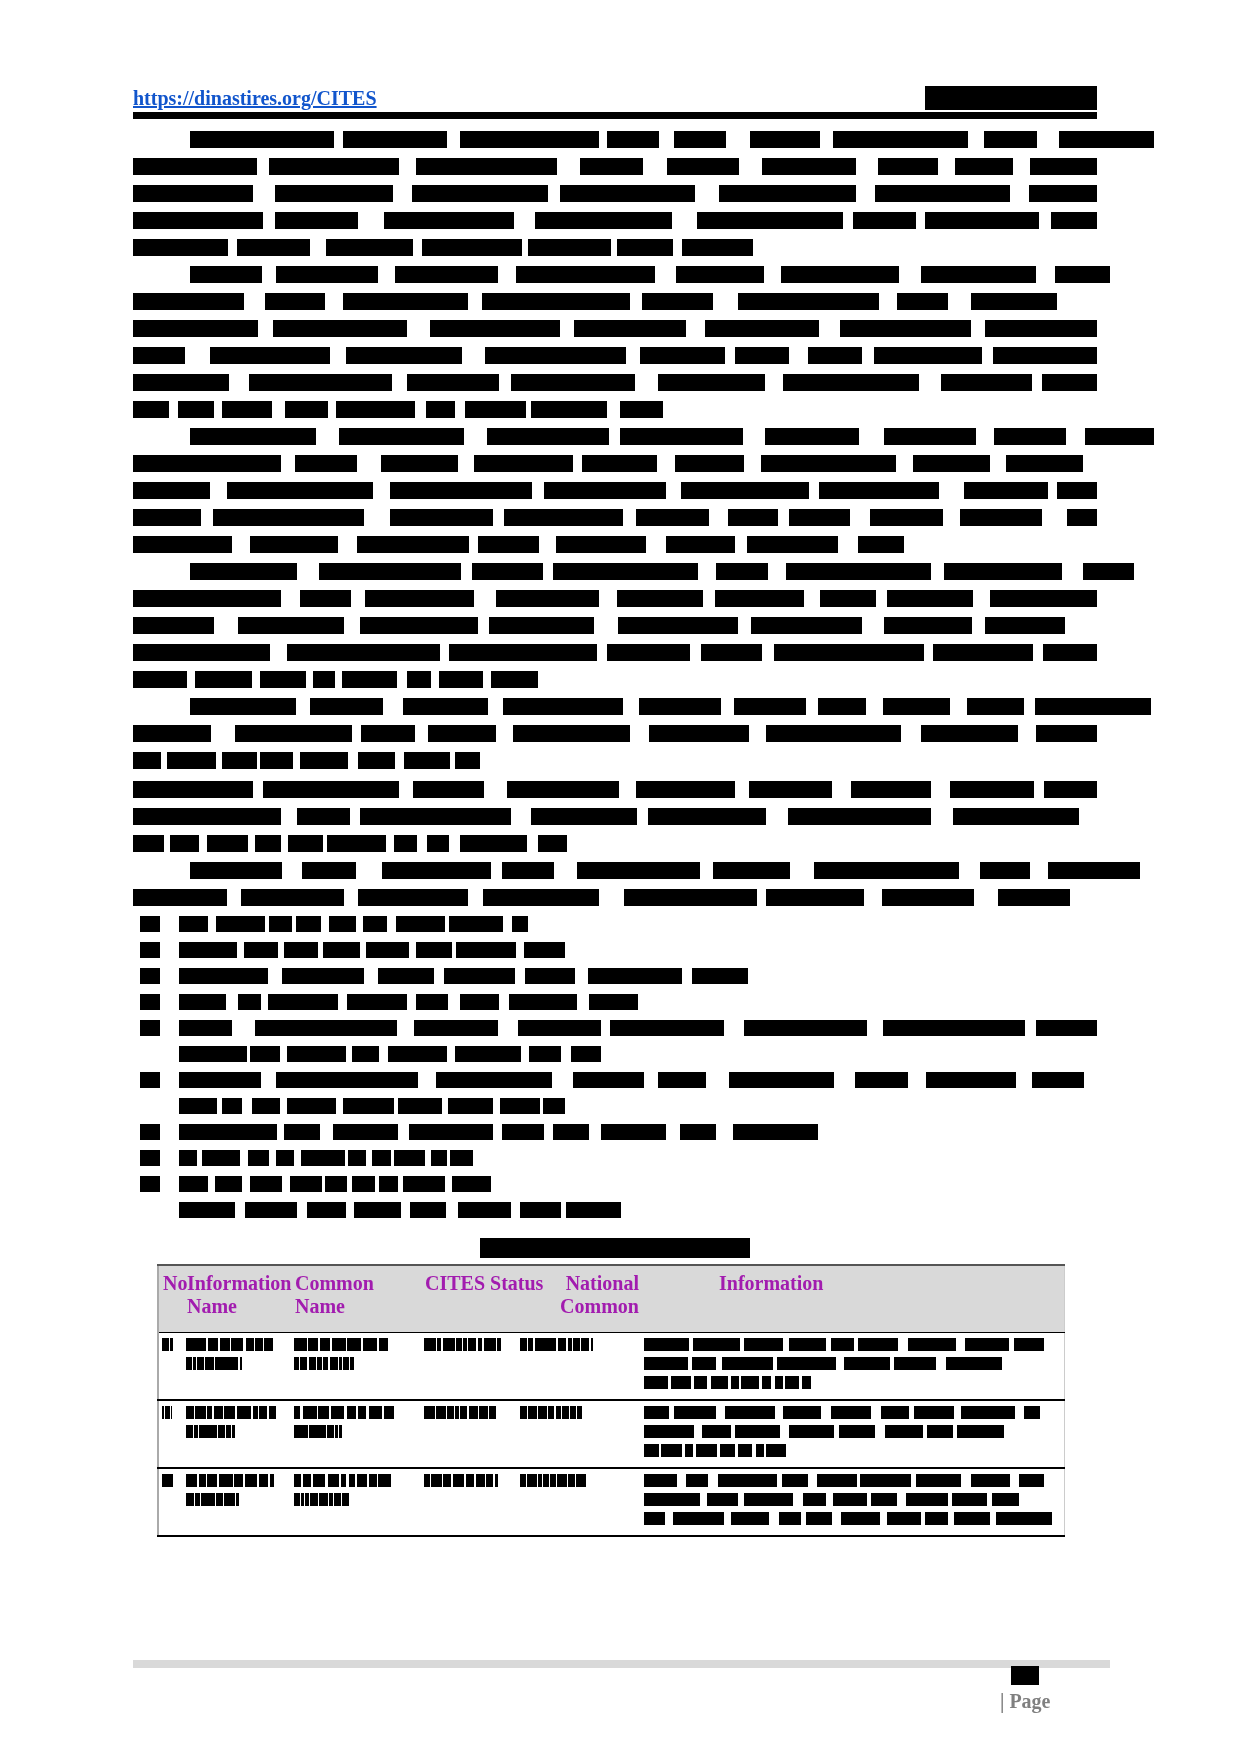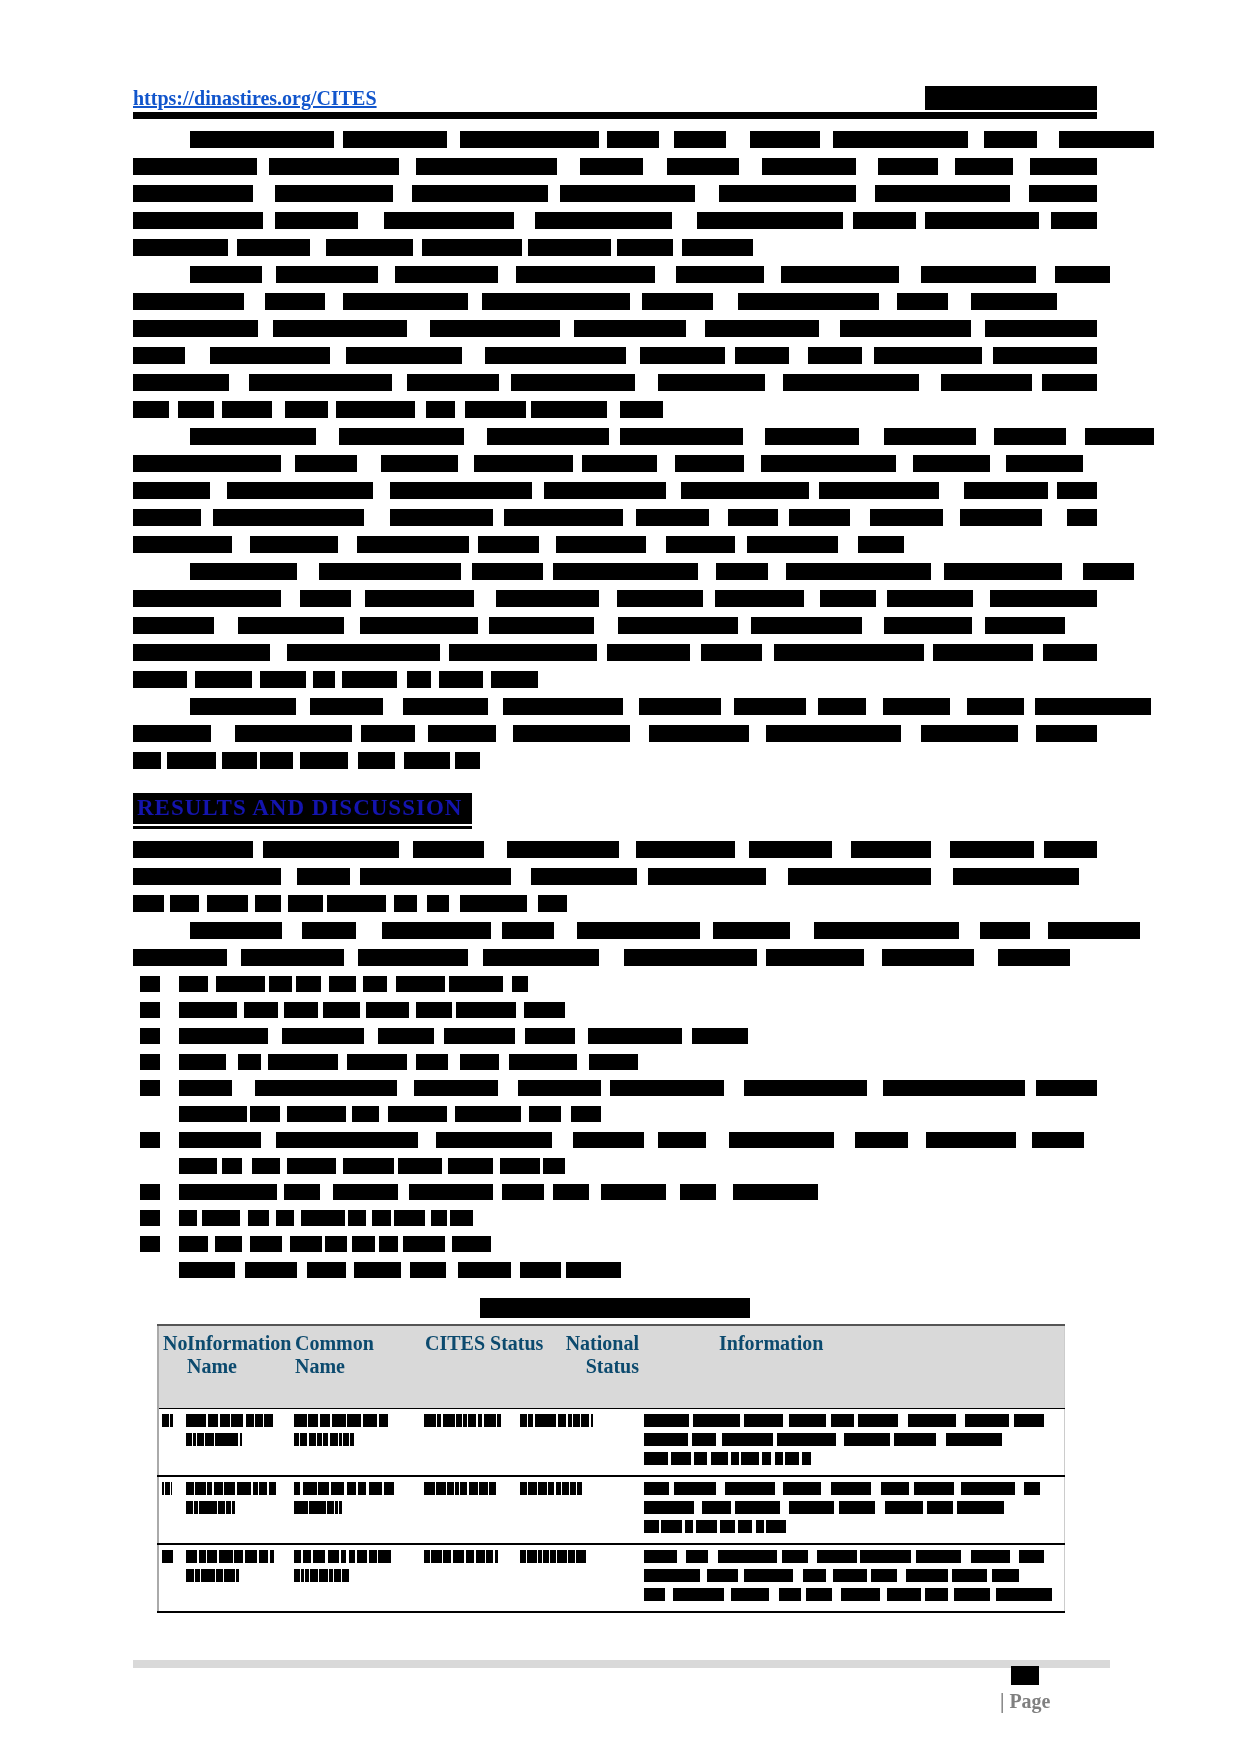--- a/index.html
+++ b/index.html
@@ -73,23 +73,23 @@
   table.species{
     border-collapse:collapse;
     margin-left:24px;
     width:906px;
     table-layout:fixed;
   }
   table.species th{
     background:#D9D9D9;
     border-top:2px solid #555;
     border-bottom:1px solid #000;
-    font-size:20px;font-weight:bold;color:#0c4a6e;
+    font-size:20px;font-weight:bold;color:#a21caf;
     text-align:left;vertical-align:top;
-    padding:6px 0 24px 4px;
+    padding:6px 0 8px 4px;
     height:52px;
   }
   table.species th.th-nat{text-align:right;padding-right:2px;}
   table.species th.th-info{padding-left:78px;}
   table.species th.th-cites{white-space:nowrap;overflow:visible;}
   table.species td{
     border-bottom:2px solid #000;
     vertical-align:top;
     padding:5px 3px 4px 3px;
   }
@@ -156,25 +156,20 @@
           <div class="red-line" style="width: 100%; background: linear-gradient(90deg, rgb(0, 0, 0) 0%, rgb(0, 0, 0) 14.2%, transparent 14.2%, transparent 16%, rgb(0, 0, 0) 16%, rgb(0, 0, 0) 31.8%, transparent 31.8%, transparent 32.8%, rgb(0, 0, 0) 32.8%, rgb(0, 0, 0) 48.1%, transparent 48.1%, transparent 49.2%, rgb(0, 0, 0) 49.2%, rgb(0, 0, 0) 57.8%, transparent 57.8%, transparent 58.9%, rgb(0, 0, 0) 58.9%, rgb(0, 0, 0) 65.2%, transparent 65.2%, transparent 66.5%, rgb(0, 0, 0) 66.5%, rgb(0, 0, 0) 82.1%, transparent 82.1%, transparent 83%, rgb(0, 0, 0) 83%, rgb(0, 0, 0) 93.4%, transparent 93.4%, transparent 94.4%, rgb(0, 0, 0) 94.4%, rgb(0, 0, 0) 100%);"></div>
           <div class="red-line" style="width: 42%; background: linear-gradient(90deg, rgb(0, 0, 0) 0%, rgb(0, 0, 0) 13.4%, transparent 13.4%, transparent 15.3%, rgb(0, 0, 0) 15.3%, rgb(0, 0, 0) 29.3%, transparent 29.3%, transparent 31.4%, rgb(0, 0, 0) 31.4%, rgb(0, 0, 0) 42.6%, transparent 42.6%, transparent 44.5%, rgb(0, 0, 0) 44.5%, rgb(0, 0, 0) 49.8%, transparent 49.8%, transparent 51.6%, rgb(0, 0, 0) 51.6%, rgb(0, 0, 0) 65.3%, transparent 65.3%, transparent 67.7%, rgb(0, 0, 0) 67.7%, rgb(0, 0, 0) 73.6%, transparent 73.6%, transparent 75.5%, rgb(0, 0, 0) 75.5%, rgb(0, 0, 0) 86.3%, transparent 86.3%, transparent 88.5%, rgb(0, 0, 0) 88.5%, rgb(0, 0, 0) 100%);"></div>
         </div>
         <div class="para">
           <div class="red-line" style="width: 100%; margin-left: 57px; background: linear-gradient(90deg, rgb(0, 0, 0) 0%, rgb(0, 0, 0) 11%, transparent 11%, transparent 12.5%, rgb(0, 0, 0) 12.5%, rgb(0, 0, 0) 20%, transparent 20%, transparent 22.1%, rgb(0, 0, 0) 22.1%, rgb(0, 0, 0) 30.9%, transparent 30.9%, transparent 32.5%, rgb(0, 0, 0) 32.5%, rgb(0, 0, 0) 44.9%, transparent 44.9%, transparent 46.6%, rgb(0, 0, 0) 46.6%, rgb(0, 0, 0) 55.1%, transparent 55.1%, transparent 56.4%, rgb(0, 0, 0) 56.4%, rgb(0, 0, 0) 63.9%, transparent 63.9%, transparent 65.1%, rgb(0, 0, 0) 65.1%, rgb(0, 0, 0) 70.1%, transparent 70.1%, transparent 71.9%, rgb(0, 0, 0) 71.9%, rgb(0, 0, 0) 78.8%, transparent 78.8%, transparent 80.6%, rgb(0, 0, 0) 80.6%, rgb(0, 0, 0) 86.5%, transparent 86.5%, transparent 87.7%, rgb(0, 0, 0) 87.7%, rgb(0, 0, 0) 99.7%, transparent 99.7%, transparent 100%);"></div>
           <div class="red-line" style="width: 100%; background: linear-gradient(90deg, rgb(0, 0, 0) 0%, rgb(0, 0, 0) 8.1%, transparent 8.1%, transparent 10.6%, rgb(0, 0, 0) 10.6%, rgb(0, 0, 0) 22.7%, transparent 22.7%, transparent 23.6%, rgb(0, 0, 0) 23.6%, rgb(0, 0, 0) 29.3%, transparent 29.3%, transparent 30.6%, rgb(0, 0, 0) 30.6%, rgb(0, 0, 0) 37.7%, transparent 37.7%, transparent 39.4%, rgb(0, 0, 0) 39.4%, rgb(0, 0, 0) 51.6%, transparent 51.6%, transparent 53.5%, rgb(0, 0, 0) 53.5%, rgb(0, 0, 0) 63.9%, transparent 63.9%, transparent 65.7%, rgb(0, 0, 0) 65.7%, rgb(0, 0, 0) 79.7%, transparent 79.7%, transparent 81.7%, rgb(0, 0, 0) 81.7%, rgb(0, 0, 0) 91.8%, transparent 91.8%, transparent 93.7%, rgb(0, 0, 0) 93.7%, rgb(0, 0, 0) 100%);"></div>
           <div class="red-line" style="width: 36%; background: linear-gradient(90deg, rgb(0, 0, 0) 0%, rgb(0, 0, 0) 8.2%, transparent 8.2%, transparent 9.7%, rgb(0, 0, 0) 9.7%, rgb(0, 0, 0) 24%, transparent 24%, transparent 25.7%, rgb(0, 0, 0) 25.7%, rgb(0, 0, 0) 35.7%, transparent 35.7%, transparent 36.7%, rgb(0, 0, 0) 36.7%, rgb(0, 0, 0) 46.2%, transparent 46.2%, transparent 48%, rgb(0, 0, 0) 48%, rgb(0, 0, 0) 62.1%, transparent 62.1%, transparent 64.7%, rgb(0, 0, 0) 64.7%, rgb(0, 0, 0) 75.6%, transparent 75.6%, transparent 78%, rgb(0, 0, 0) 78%, rgb(0, 0, 0) 91.4%, transparent 91.4%, transparent 92.7%, rgb(0, 0, 0) 92.7%, rgb(0, 0, 0) 100%);"></div>
         </div>
       </div>
 
-    <div class="results-heading-block">
-      <span class="heading-wrap">
-        <span class="heading-box">RESULTS AND DISCUSSION</span>
-      </span>
-    </div>
 
     <div class="body-block" id="results-paragraphs">
         <div class="para">
           <div class="red-line" style="width: 100%; background: linear-gradient(90deg, rgb(0, 0, 0) 0%, rgb(0, 0, 0) 12.4%, transparent 12.4%, transparent 13.5%, rgb(0, 0, 0) 13.5%, rgb(0, 0, 0) 27.6%, transparent 27.6%, transparent 29%, rgb(0, 0, 0) 29%, rgb(0, 0, 0) 36.4%, transparent 36.4%, transparent 38.8%, rgb(0, 0, 0) 38.8%, rgb(0, 0, 0) 50.4%, transparent 50.4%, transparent 52.2%, rgb(0, 0, 0) 52.2%, rgb(0, 0, 0) 62.4%, transparent 62.4%, transparent 63.9%, rgb(0, 0, 0) 63.9%, rgb(0, 0, 0) 72.5%, transparent 72.5%, transparent 74.5%, rgb(0, 0, 0) 74.5%, rgb(0, 0, 0) 82.8%, transparent 82.8%, transparent 84.8%, rgb(0, 0, 0) 84.8%, rgb(0, 0, 0) 93.5%, transparent 93.5%, transparent 94.5%, rgb(0, 0, 0) 94.5%, rgb(0, 0, 0) 100%);"></div>
           <div class="red-line" style="width: 100%; background: linear-gradient(90deg, rgb(0, 0, 0) 0%, rgb(0, 0, 0) 15.4%, transparent 15.4%, transparent 17%, rgb(0, 0, 0) 17%, rgb(0, 0, 0) 22.5%, transparent 22.5%, transparent 23.5%, rgb(0, 0, 0) 23.5%, rgb(0, 0, 0) 39.2%, transparent 39.2%, transparent 41.3%, rgb(0, 0, 0) 41.3%, rgb(0, 0, 0) 52.3%, transparent 52.3%, transparent 53.4%, rgb(0, 0, 0) 53.4%, rgb(0, 0, 0) 65.7%, transparent 65.7%, transparent 67.9%, rgb(0, 0, 0) 67.9%, rgb(0, 0, 0) 82.8%, transparent 82.8%, transparent 85.1%, rgb(0, 0, 0) 85.1%, rgb(0, 0, 0) 98.1%, transparent 98.1%, transparent 99.7%);"></div>
           <div class="red-line" style="width: 45%; background: linear-gradient(90deg, rgb(0, 0, 0) 0%, rgb(0, 0, 0) 7.1%, transparent 7.1%, transparent 8.6%, rgb(0, 0, 0) 8.6%, rgb(0, 0, 0) 15.1%, transparent 15.1%, transparent 17.1%, rgb(0, 0, 0) 17.1%, rgb(0, 0, 0) 26.5%, transparent 26.5%, transparent 28.2%, rgb(0, 0, 0) 28.2%, rgb(0, 0, 0) 34%, transparent 34%, transparent 35.8%, rgb(0, 0, 0) 35.8%, rgb(0, 0, 0) 43.8%, transparent 43.8%, transparent 44.8%, rgb(0, 0, 0) 44.8%, rgb(0, 0, 0) 58.3%, transparent 58.3%, transparent 60.1%, rgb(0, 0, 0) 60.1%, rgb(0, 0, 0) 65.4%, transparent 65.4%, transparent 67.8%, rgb(0, 0, 0) 67.8%, rgb(0, 0, 0) 72.9%, transparent 72.9%, transparent 75.3%, rgb(0, 0, 0) 75.3%, rgb(0, 0, 0) 90.8%, transparent 90.8%, transparent 93.3%, rgb(0, 0, 0) 93.3%, rgb(0, 0, 0) 100%);"></div>
         </div>
         <div class="para">
           <div class="red-line" style="width: 100%; margin-left: 57px; background: linear-gradient(90deg, rgb(0, 0, 0) 0%, rgb(0, 0, 0) 9.5%, transparent 9.5%, transparent 11.6%, rgb(0, 0, 0) 11.6%, rgb(0, 0, 0) 17.2%, transparent 17.2%, transparent 19.9%, rgb(0, 0, 0) 19.9%, rgb(0, 0, 0) 31.2%, transparent 31.2%, transparent 32.4%, rgb(0, 0, 0) 32.4%, rgb(0, 0, 0) 37.8%, transparent 37.8%, transparent 40.1%, rgb(0, 0, 0) 40.1%, rgb(0, 0, 0) 52.9%, transparent 52.9%, transparent 54.3%, rgb(0, 0, 0) 54.3%, rgb(0, 0, 0) 62.2%, transparent 62.2%, transparent 64.7%, rgb(0, 0, 0) 64.7%, rgb(0, 0, 0) 79.8%, transparent 79.8%, transparent 82%, rgb(0, 0, 0) 82%, rgb(0, 0, 0) 87.1%, transparent 87.1%, transparent 89%, rgb(0, 0, 0) 89%, rgb(0, 0, 0) 98.5%, transparent 98.5%, transparent 100%);"></div>
           <div class="red-line" style="width: 100%; background: linear-gradient(90deg, rgb(0, 0, 0) 0%, rgb(0, 0, 0) 9.7%, transparent 9.7%, transparent 11.2%, rgb(0, 0, 0) 11.2%, rgb(0, 0, 0) 21.9%, transparent 21.9%, transparent 23.3%, rgb(0, 0, 0) 23.3%, rgb(0, 0, 0) 34.8%, transparent 34.8%, transparent 36.3%, rgb(0, 0, 0) 36.3%, rgb(0, 0, 0) 48.3%, transparent 48.3%, transparent 50.9%, rgb(0, 0, 0) 50.9%, rgb(0, 0, 0) 64.7%, transparent 64.7%, transparent 65.7%, rgb(0, 0, 0) 65.7%, rgb(0, 0, 0) 75.8%, transparent 75.8%, transparent 77.7%, rgb(0, 0, 0) 77.7%, rgb(0, 0, 0) 87.2%, transparent 87.2%, transparent 89.7%, rgb(0, 0, 0) 89.7%, rgb(0, 0, 0) 97.2%, transparent 97.2%, transparent 99.5%);"></div>
@@ -251,21 +246,21 @@
         <col style="width:96px">
           <col style="width:124px">
           <col style="width:423px">
       </colgroup>
       <thead>
         <tr>
           <th>No</th>
           <th>Information Name</th>
           <th>Common Name</th>
           <th class="th-cites">CITES Status</th>
-          <th class="th-nat">National Status</th>
+          <th class="th-nat">National Common</th>
           <th class="th-info">Information</th>
         </tr>
       </thead>
       <tbody id="species-tbody">
           <tr>
             <td>
               <div class="red-line" style="width: 60%; background: linear-gradient(90deg, rgb(0, 0, 0) 0%, rgb(0, 0, 0) 9.7%, transparent 9.7%, transparent 11.6%, rgb(0, 0, 0) 11.6%, rgb(0, 0, 0) 26.9%, transparent 26.9%, transparent 28.5%, rgb(0, 0, 0) 28.5%, rgb(0, 0, 0) 37.9%, transparent 37.9%, transparent 39.6%, rgb(0, 0, 0) 39.6%, rgb(0, 0, 0) 55.2%, transparent 55.2%, transparent 56.3%, rgb(0, 0, 0) 56.3%, rgb(0, 0, 0) 67.2%, transparent 67.2%, transparent 69.4%, rgb(0, 0, 0) 69.4%, rgb(0, 0, 0) 84.5%, transparent 84.5%, transparent 86.2%, rgb(0, 0, 0) 86.2%, rgb(0, 0, 0) 92.1%, transparent 92.1%, transparent 93.8%, rgb(0, 0, 0) 93.8%, rgb(0, 0, 0) 100%);"></div>
             </td>
             <td>
               <div class="red-line" style="width: 85%; background: linear-gradient(90deg, rgb(0, 0, 0) 0%, rgb(0, 0, 0) 12.3%, transparent 12.3%, transparent 13.2%, rgb(0, 0, 0) 13.2%, rgb(0, 0, 0) 22.7%, transparent 22.7%, transparent 24.9%, rgb(0, 0, 0) 24.9%, rgb(0, 0, 0) 36.9%, transparent 36.9%, transparent 39.5%, rgb(0, 0, 0) 39.5%, rgb(0, 0, 0) 50.1%, transparent 50.1%, transparent 51.8%, rgb(0, 0, 0) 51.8%, rgb(0, 0, 0) 66%, transparent 66%, transparent 68.7%, rgb(0, 0, 0) 68.7%, rgb(0, 0, 0) 77.9%, transparent 77.9%, transparent 79.6%, rgb(0, 0, 0) 79.6%, rgb(0, 0, 0) 88.4%, transparent 88.4%, transparent 90.1%, rgb(0, 0, 0) 90.1%, rgb(0, 0, 0) 100%);"></div>

